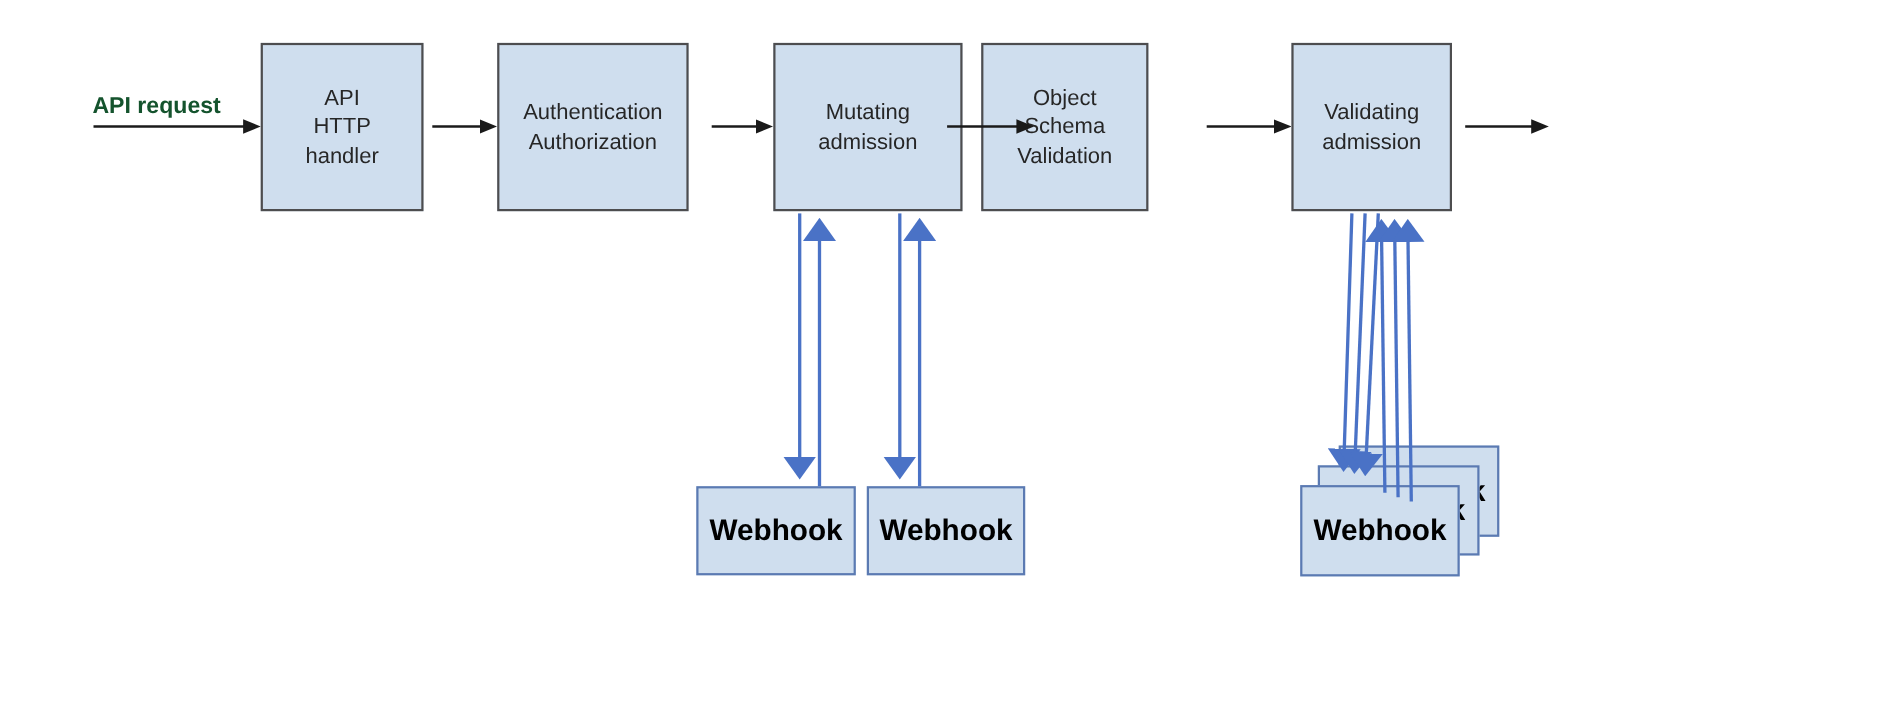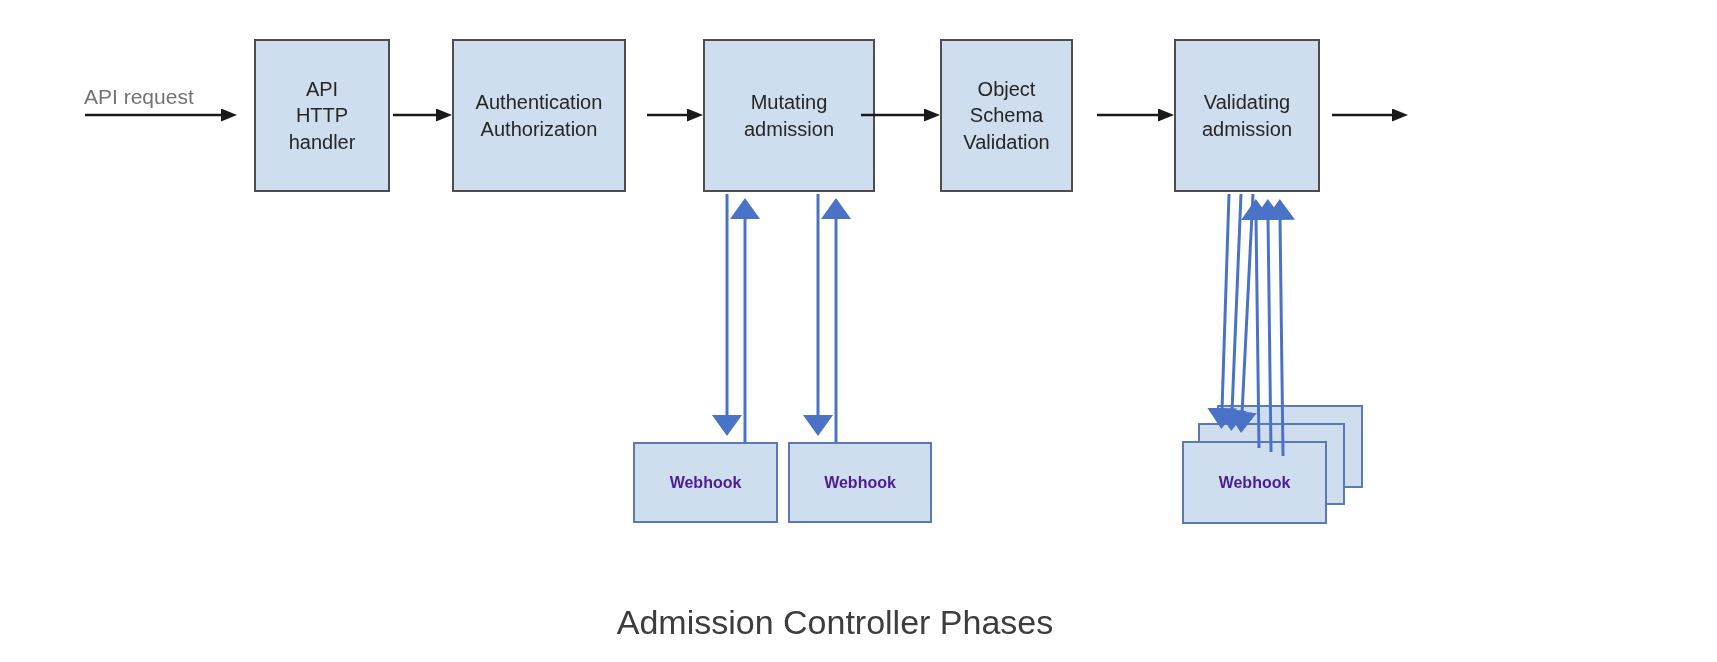--- a/index.html
+++ b/index.html
@@ -36,33 +36,34 @@
   
   .webhook-box {
     position: absolute;
     background: var(--box-fill, #cfdeee);
     border: 2px solid var(--webhook-border, #5b7ab2);
     display: flex;
     align-items: center;
     justify-content: center;
   }
   .webhook-box .lbl {
-    font-size: 16px;
+    font-size: 27px;
     font-weight: bold;
-    color: #4c1d95;
+    color: #000000;
     white-space: nowrap;
   }
 
   .api-request-label {
     position: absolute;
     left: 84px;
     top: 85px;
     font-size: 21px;
-    color: #737373;
+    color: #14532d;
     white-space: nowrap;
+    font-weight: bold;
   }
 
   .caption {
     position: absolute;
     left: 835px;
     top: 603px;
     transform: translateX(-50%);
     font-size: 34px;
     color: var(--caption-text, #3d3d3d);
     white-space: nowrap;
@@ -81,37 +82,37 @@
   #arrow-black path { fill: var(--flow-arrow, #1a1a1a); }
   #arrow-blue  path { fill: var(--webhook-arrow, #4a72c6); }
 </style>
 </head>
 <body>
 
 <div class="canvas">
 
   <div class="api-request-label">API request</div>
 
-  <div class="phase-box" style="left:254px; width:136px">
+  <div class="phase-box" style="left:237px; width:148px">
     <span class="lbl">API
 HTTP
 handler</span>
   </div>
 
   <div class="phase-box" style="left:452px; width:174px">
     <span class="lbl">Authentication
 Authorization</span>
   </div>
 
   <div class="phase-box" style="left:703px; width:172px">
     <span class="lbl">Mutating
 admission</span>
   </div>
 
-  <div class="phase-box" style="left:940px; width:133px">
+  <div class="phase-box" style="left:892px; width:152px">
     <span class="lbl">Object
 Schema
 Validation</span>
   </div>
 
   <div class="phase-box" style="left:1174px; width:146px">
     <span class="lbl">Validating
 admission</span>
   </div>
 
@@ -126,21 +127,20 @@
   <div class="webhook-box" style="left:1217px; top:405px; width:146px; height:83px">
     <span class="lbl">Webhook</span>
   </div>
   <div class="webhook-box" style="left:1198px; top:423px; width:147px; height:82px">
     <span class="lbl">Webhook</span>
   </div>
   <div class="webhook-box" style="left:1182px; top:441px; width:145px; height:83px">
     <span class="lbl">Webhook</span>
   </div>
 
-  <div class="caption">Admission Controller Phases</div>
 
   <svg class="arrow-layer" viewBox="0 0 1717 662">
     <defs>
       <marker id="arrow-black" viewBox="0 0 16 13" refX="1" refY="6.5" markerWidth="16" markerHeight="13" markerUnits="userSpaceOnUse" orient="auto">
         <path d="M0,0 L16,6.5 L0,13 Z"></path>
       </marker>
       <marker id="arrow-blue" viewBox="0 0 21 30" refX="2" refY="15" markerWidth="21" markerHeight="30" markerUnits="userSpaceOnUse" orient="auto">
         <path d="M0,0 L21,15 L0,30 Z"></path>
       </marker>
     </defs>

